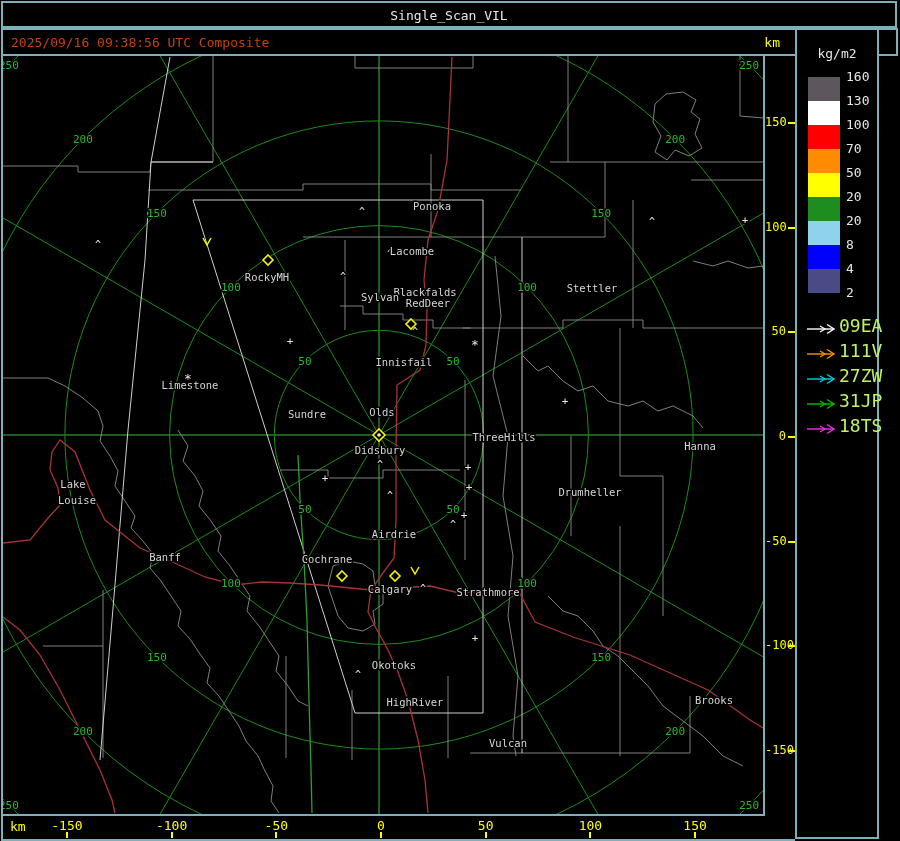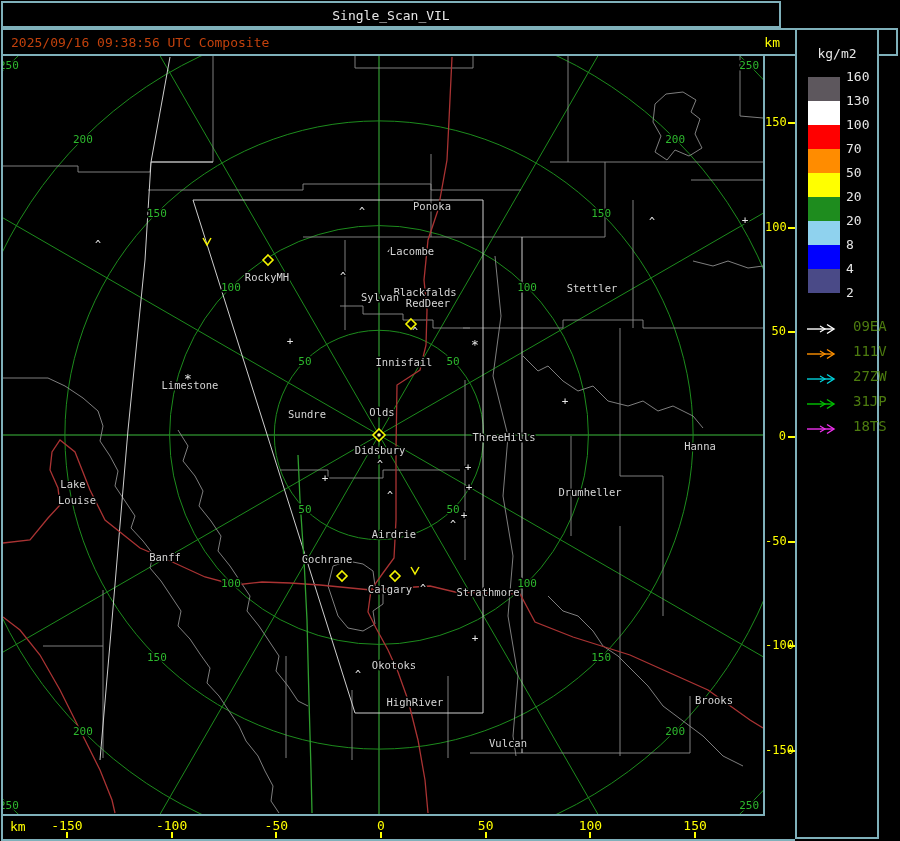--- a/index.html
+++ b/index.html
@@ -1,33 +1,33 @@
 <!DOCTYPE html>
 <html><head>
 <meta charset="utf-8">
 <style>
   html,body{margin:0;padding:0;background:#000;}
   #app{position:relative;width:900px;height:841px;background:#000;overflow:hidden;
        font-family:"DejaVu Sans Mono","Liberation Mono",monospace;}
   .tealbox{position:absolute;border:2px solid #7fb0ba;background:#000;box-sizing:border-box;}
-  #titlebar{left:1px;top:1px;width:780px;height:27px;}
+  #titlebar{left:1px;top:1px;width:896px;height:27px;}
   #titlebar .t{position:absolute;width:100%;top:5px;text-align:center;color:#e6e6e6;font-size:13px;letter-spacing:0;}
   #headerbar{left:1px;top:28px;width:897px;height:28px;}
   #headerbar .ts{position:absolute;left:8px;top:5px;color:#c2410c;font-size:13px;}
   #headerbar .ku{position:absolute;right:116px;top:5px;color:#ffff00;font-size:13px;}
   #mapframe{left:1px;top:54px;width:764px;height:762px;}
   #mapsvg{position:absolute;left:0;top:0;}
   #rightaxis{position:absolute;left:765px;top:56px;width:30px;height:758px;background:#000;}
   #rightaxis .lab{position:absolute;left:0;width:21px;text-align:right;color:#ffff00;font-size:12px;}
   #rightaxis .tick{position:absolute;left:23px;width:7px;height:2px;background:#ffff00;}
   #legend{left:795px;top:28px;width:84px;height:811px;}
   #legend .unit{position:absolute;top:16px;width:100%;text-align:center;color:#e6e6e6;font-size:13px;}
   #legend .swatch{position:absolute;left:11px;width:32px;height:24px;}
   #legend .clab{position:absolute;left:49px;color:#e6e6e6;font-size:13px;line-height:14px;}
-  #legend .rid{position:absolute;left:56px;color:#4d7c0f;font-size:14px;line-height:12px;}
+  #legend .rid{position:absolute;left:42px;color:#bef264;font-size:18px;line-height:12px;}
   #legend .arr{position:absolute;left:9px;width:34px;height:12px;}
   #bottombar{position:absolute;left:1px;top:816px;width:794px;height:25px;background:#000;
              border-left:2px solid #7fb0ba;border-bottom:2px solid #7fb0ba;box-sizing:border-box;}
   #bottombar .ku{position:absolute;left:7px;top:3px;color:#ffff00;font-size:13px;}
   #bottombar .lab{position:absolute;top:2px;transform:translateX(-50%);color:#ffff00;font-size:13px;}
   #bottombar .tick{position:absolute;top:16px;width:2px;height:6px;background:#ffff00;}
   text{font-family:"DejaVu Sans Mono","Liberation Mono",monospace;}
 </style>
 </head>
 <body>

